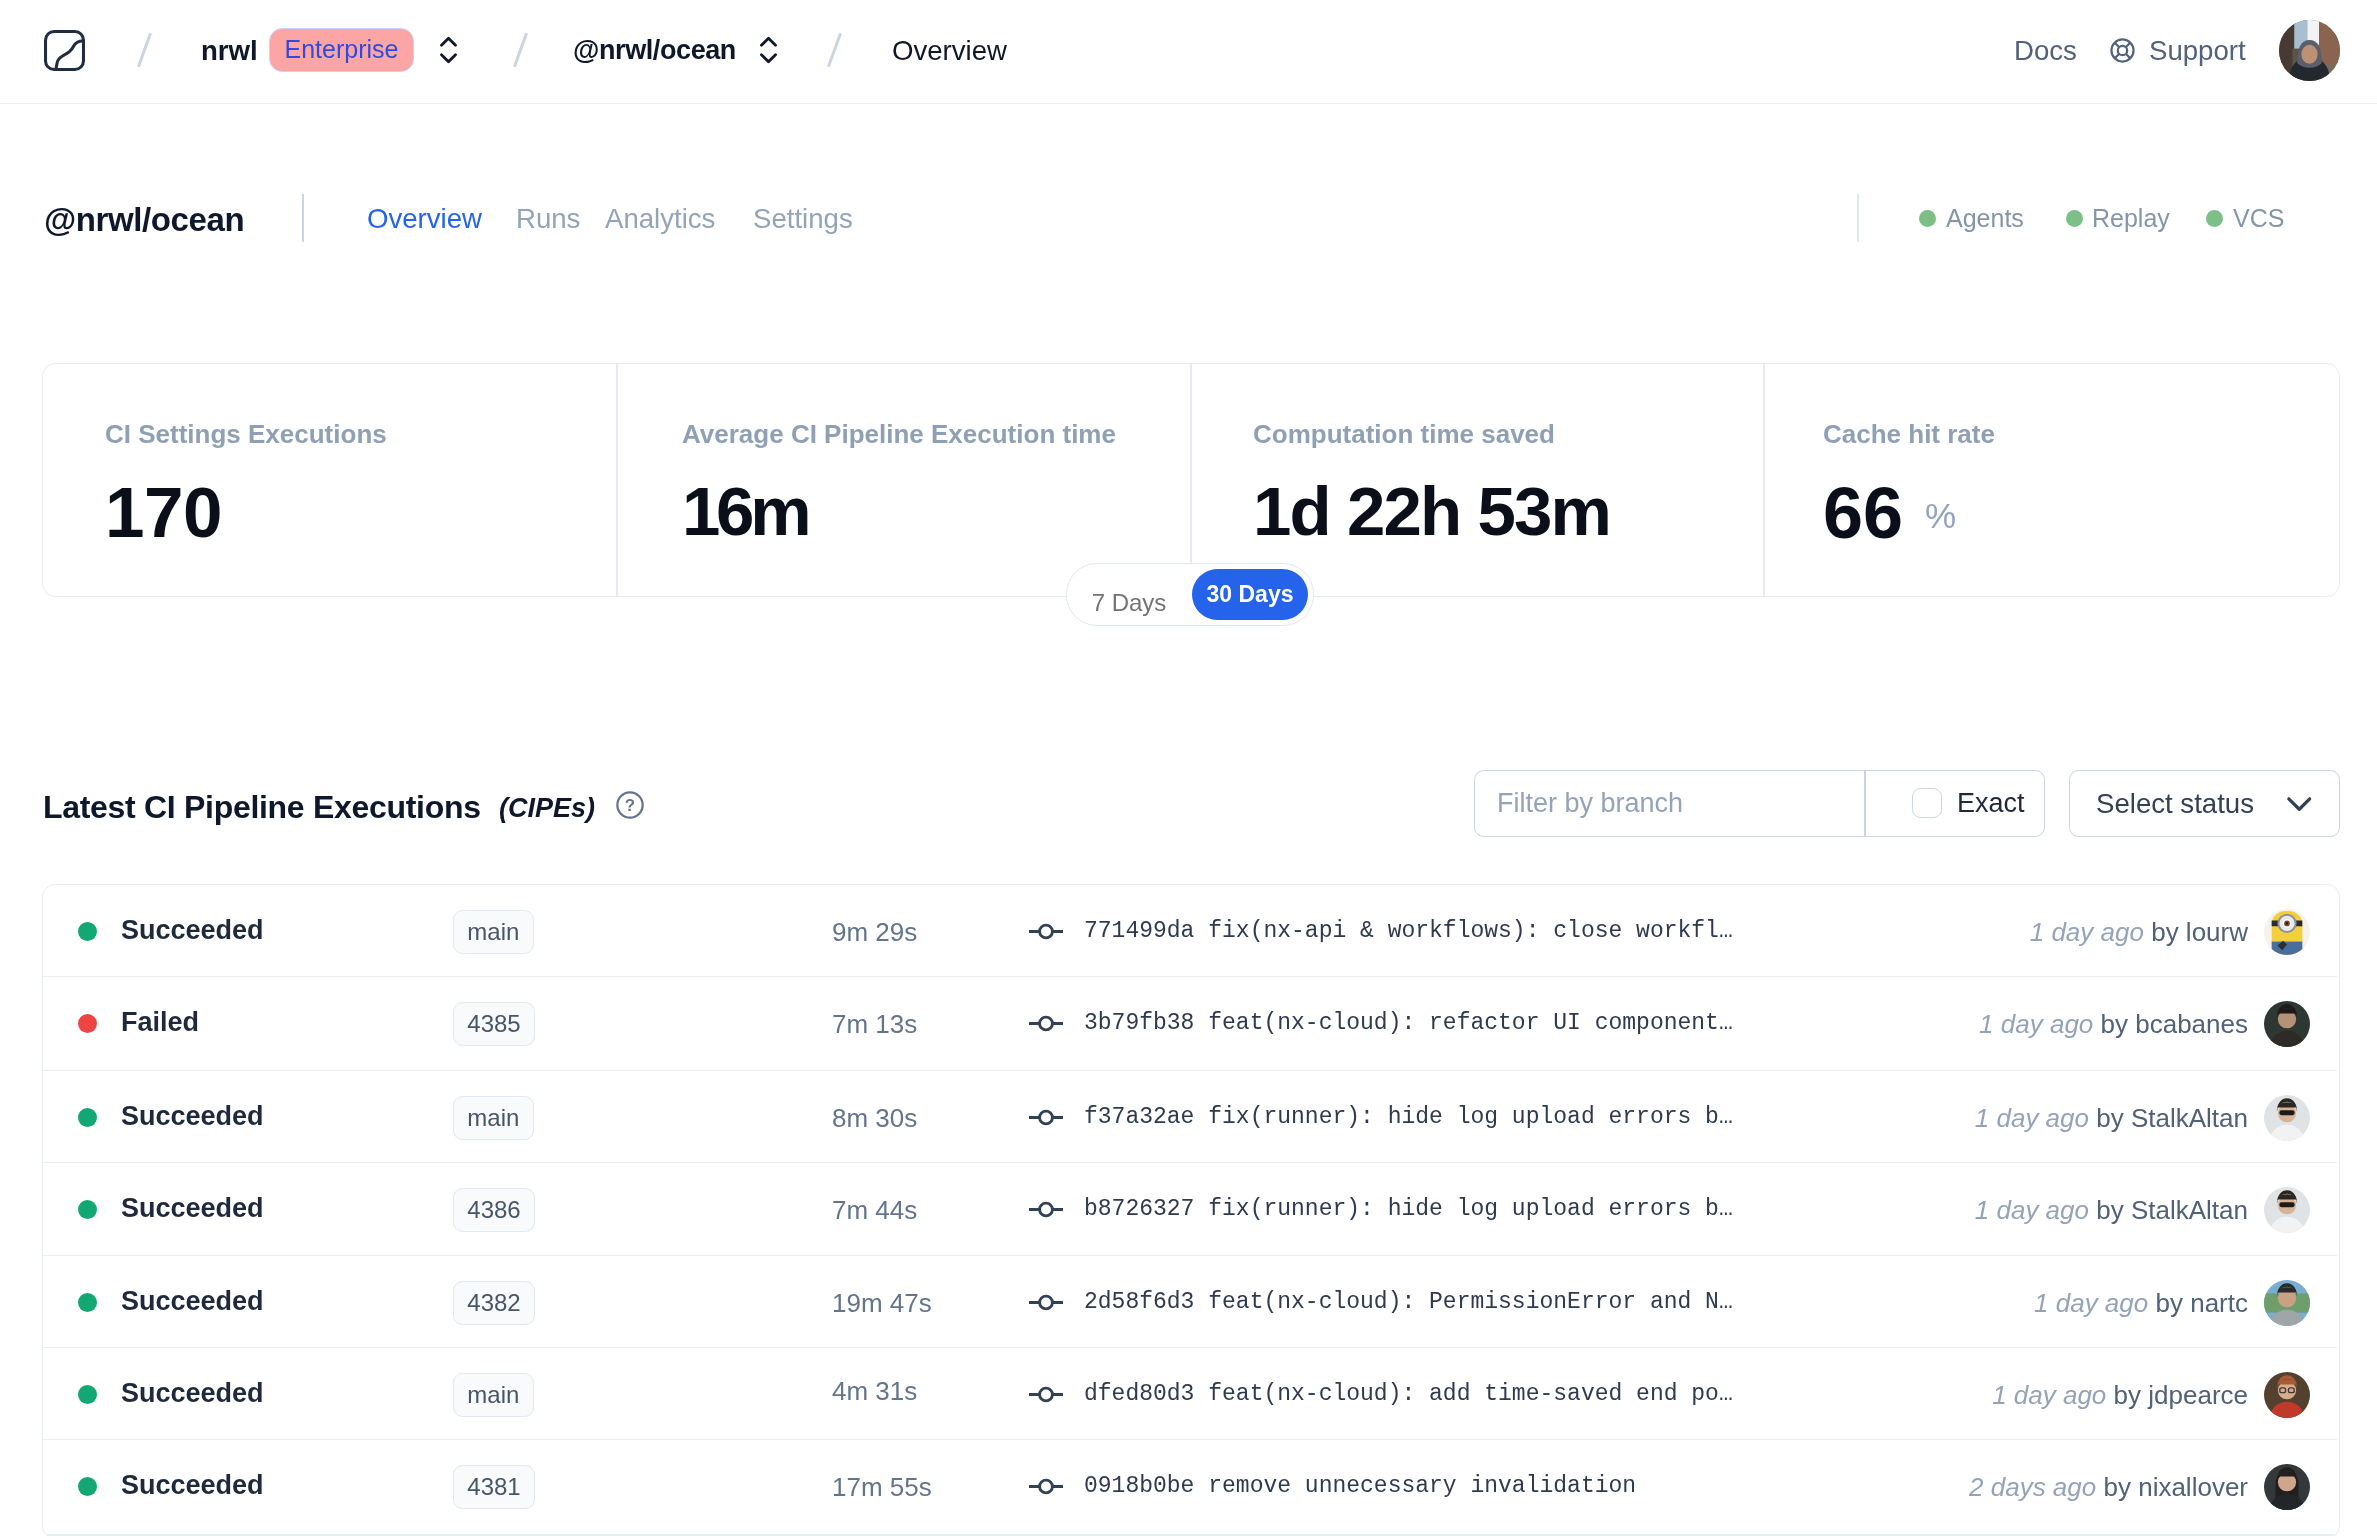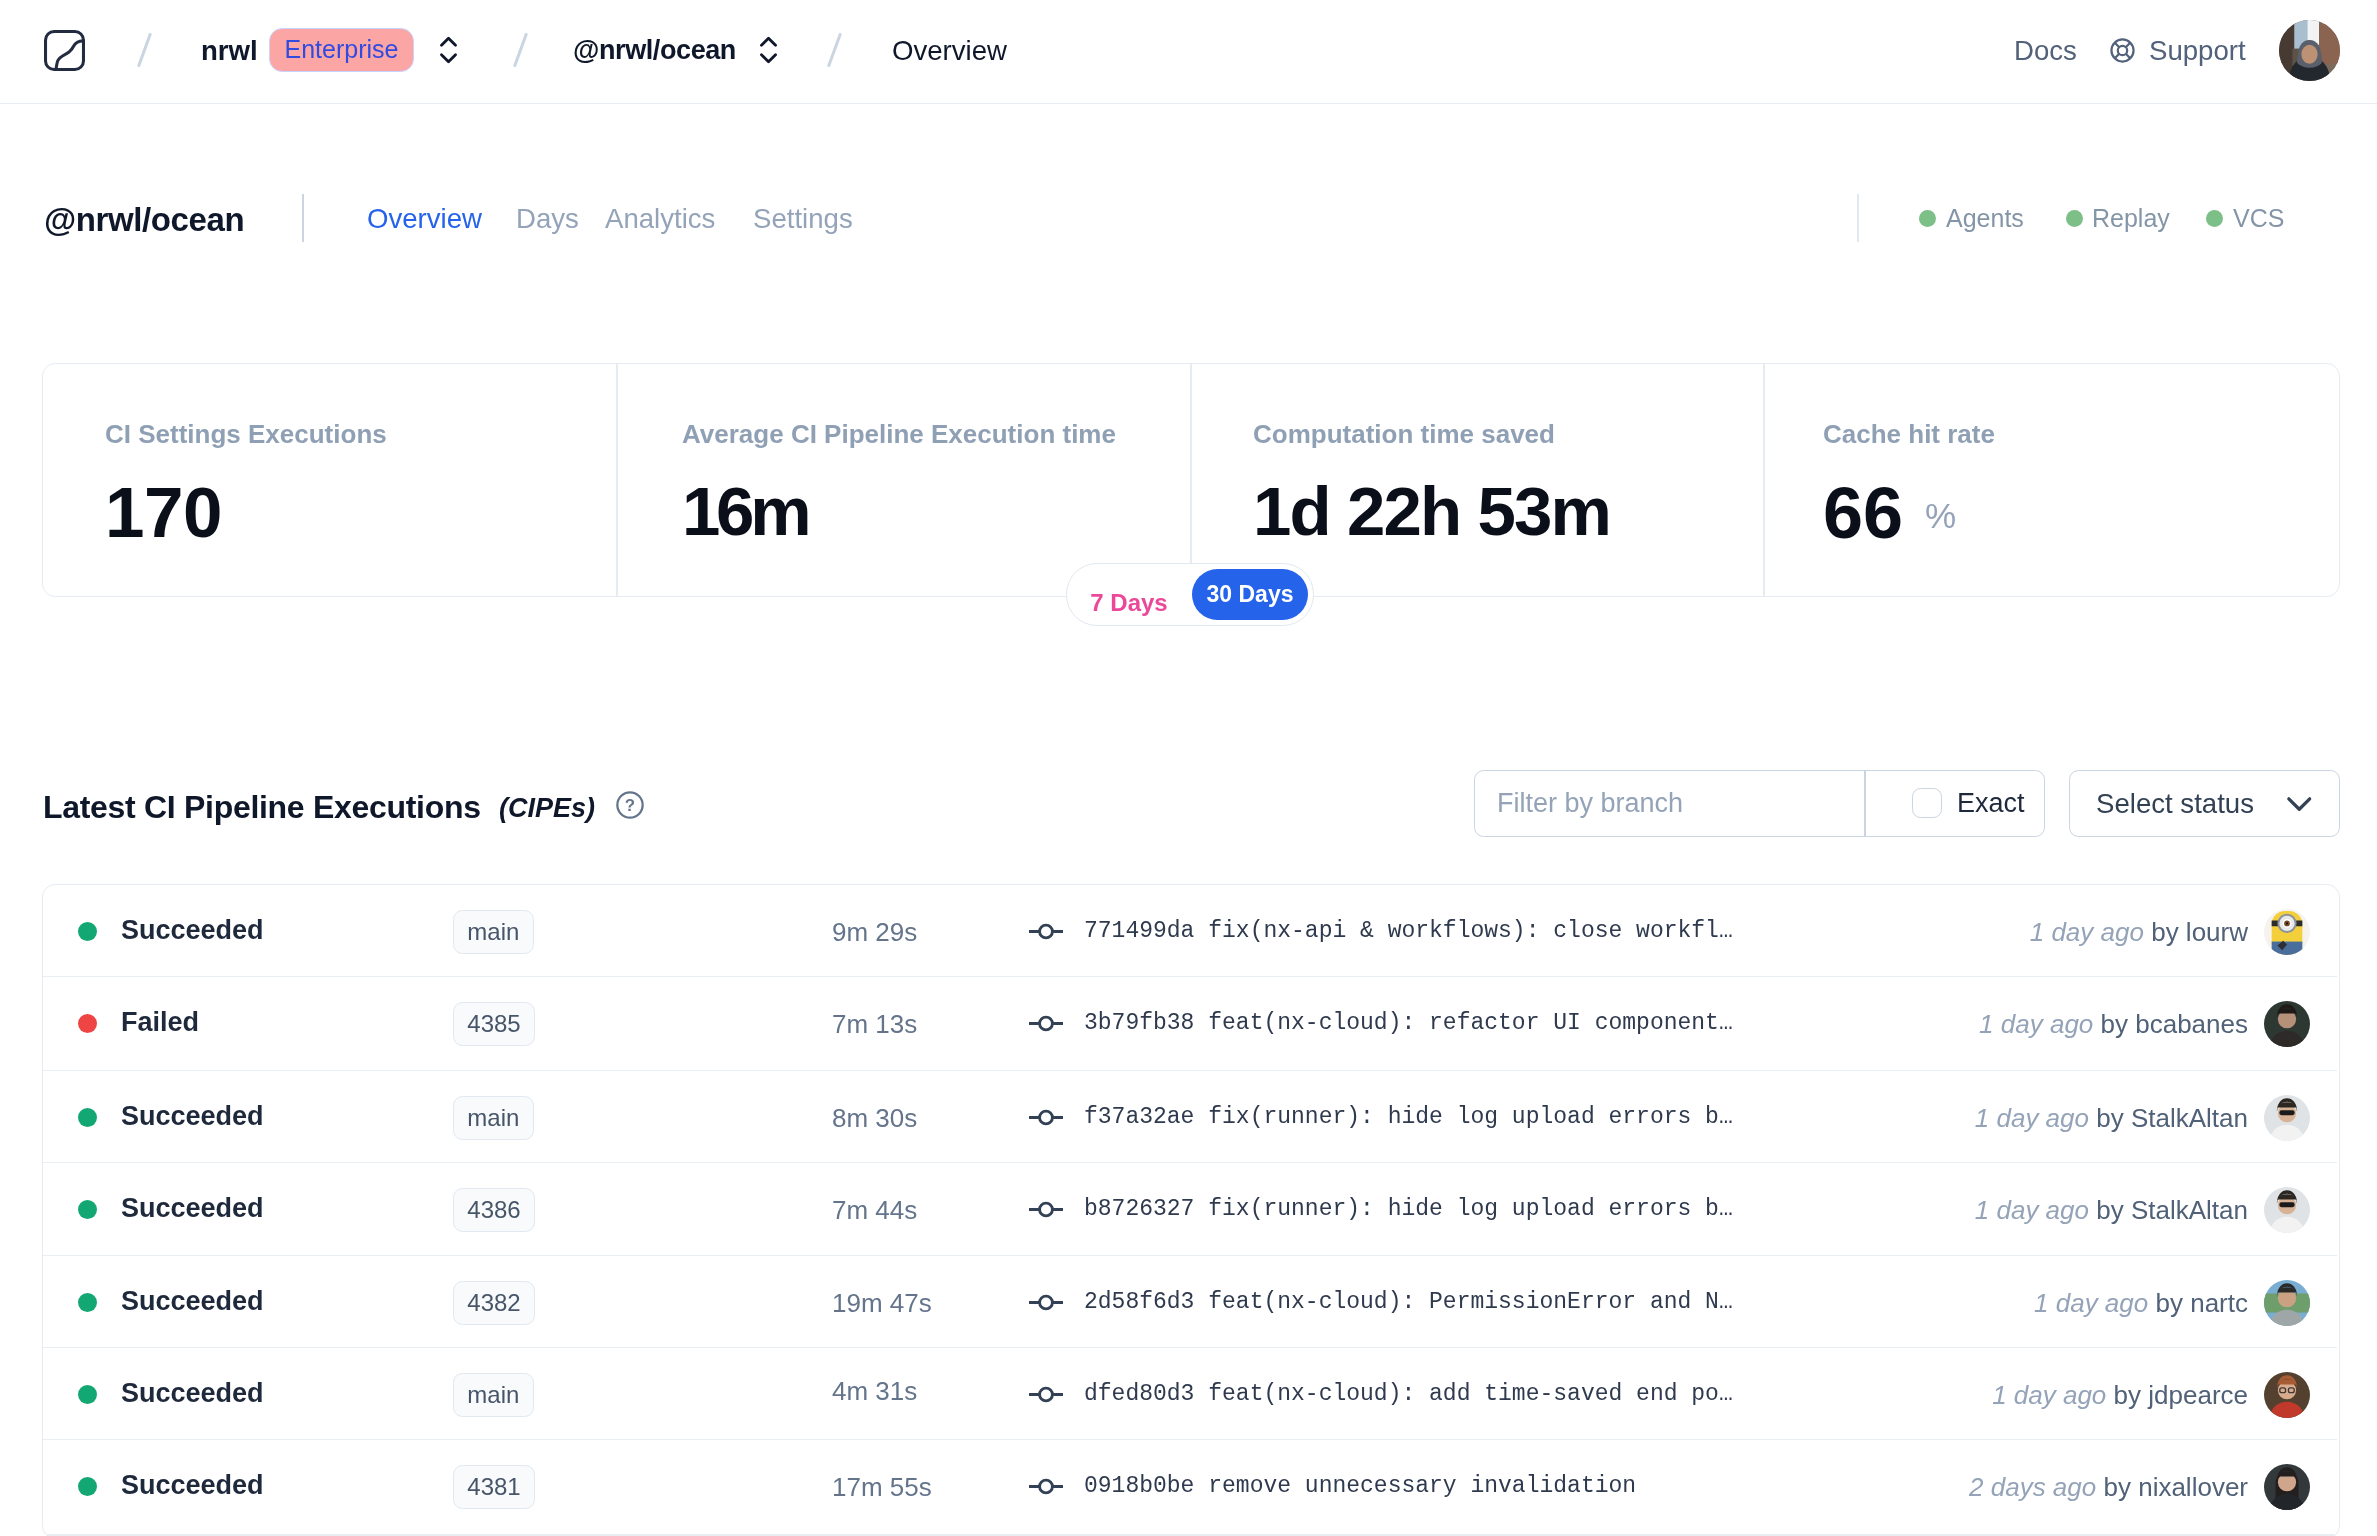--- a/index.html
+++ b/index.html
@@ -54,21 +54,21 @@
 <rect x="14" y="30" width="20" height="18" fill="#5c5248"></rect>
 <path d="M10 64 Q12 40 32 38 Q52 40 54 64 Z" fill="#23272e"></path>
 <path d="M19 45 Q19 21 32 21 Q45 21 45 45 Q40 50 32 50 Q24 50 19 45 Z" fill="#595f6b"></path>
 <ellipse cx="32" cy="36" rx="8.5" ry="10" fill="#bd9274"></ellipse>
 </g>
   </svg>
 
 <div class="abs" style="left:44px;top:203px;font-size:33px;font-weight:700;color:#0F172A;letter-spacing:-0.4px">@nrwl/ocean</div>
 <div class="abs" style="left:302px;top:194px;width:1.9px;height:48px;background:#CBD5E1"></div>
 <div class="abs" style="left:367px;top:205px;font-size:27.6px;font-weight:500;color:#2563EB">Overview</div>
-<div class="abs" style="left:516px;top:205px;font-size:27.6px;font-weight:500;color:#94A3B8">Days</div>
+<div class="abs" style="left:516px;top:205px;font-size:27.6px;font-weight:500;color:#94A3B8">Runs</div>
 <div class="abs" style="left:605px;top:205px;font-size:27.6px;font-weight:500;color:#94A3B8">Analytics</div>
 <div class="abs" style="left:753px;top:205px;font-size:27.6px;font-weight:500;color:#94A3B8">Settings</div>
 
 <div class="abs" style="left:1857px;top:194px;width:1.9px;height:48px;background:#E2E8F0"></div>
 <div class="abs" style="left:1919px;top:210px;width:17px;height:17px;border-radius:50%;background:#7CBF87"></div>
 <div class="abs" style="left:1946px;top:206px;font-size:25px;color:#8495A8">Agents</div>
 <div class="abs" style="left:2066px;top:210px;width:17px;height:17px;border-radius:50%;background:#7CBF87"></div>
 <div class="abs" style="left:2092px;top:206px;font-size:25px;color:#8495A8">Replay</div>
 <div class="abs" style="left:2206px;top:210px;width:17px;height:17px;border-radius:50%;background:#7CBF87"></div>
 <div class="abs" style="left:2233px;top:206px;font-size:25px;color:#8495A8">VCS</div>
@@ -85,21 +85,21 @@
 <div class="abs" style="left:682px;top:477px;font-size:69px;font-weight:700;color:#0B0F19;letter-spacing:-4.3px">16m</div>
 
 <div class="abs" style="left:1253px;top:421px;font-size:26px;font-weight:600;color:#8FA0B5">Computation time saved</div>
 <div class="abs" style="left:1253px;top:477px;font-size:69px;font-weight:700;color:#0B0F19;letter-spacing:-1.9px">1d 22h 53m</div>
 
 <div class="abs" style="left:1823px;top:421px;font-size:26px;font-weight:600;color:#8FA0B5">Cache hit rate</div>
 <div class="abs" style="left:1823px;top:477px;font-size:72px;font-weight:700;color:#0B0F19;letter-spacing:0px">66</div>
 <div class="abs" style="left:1925px;top:498px;font-size:35px;color:#94A3B8">%</div>
 
 <div class="abs" style="left:1066px;top:563px;width:248px;height:63px;border:1.9px solid #E2E8F0;border-radius:31px;background:#fff"></div>
-<div class="abs" style="left:1066px;top:563px;width:126px;height:79px;display:flex;align-items:center;justify-content:center;font-size:24px;font-weight:700;color:#ec4899">7 Days</div>
+<div class="abs" style="left:1066px;top:563px;width:126px;height:79px;display:flex;align-items:center;justify-content:center;font-size:24px;font-weight:400;color:#737373">7 Days</div>
 <div class="abs" style="left:1192px;top:569px;width:116px;height:51px;border-radius:26px;background:#2563EB;display:flex;align-items:center;justify-content:center;font-size:23px;font-weight:700;color:#fff">30 Days</div>
 
 <div class="abs" style="left:43px;top:791px;font-size:32px;font-weight:700;color:#0F172A;letter-spacing:-0.3px">Latest CI Pipeline Executions</div>
 <div class="abs" style="left:499px;top:795px;font-size:27px;font-weight:600;font-style:italic;color:#0F172A">(CIPEs)</div>
 <svg class="abs" style="left:615px;top:790px" width="30" height="30" viewBox="0 0 32 32" fill="none">
 <circle cx="16" cy="16" r="13.5" stroke="#64748B" stroke-width="2.4"></circle>
 <text x="16" y="22" text-anchor="middle" font-family="Liberation Sans" font-size="18" font-weight="600" fill="#64748B">?</text>
 </svg>
 
 <div class="abs" style="left:1474px;top:770px;width:571px;height:67px;border:1.9px solid #CBD5E1;border-radius:9.5px;background:#fff"></div>

